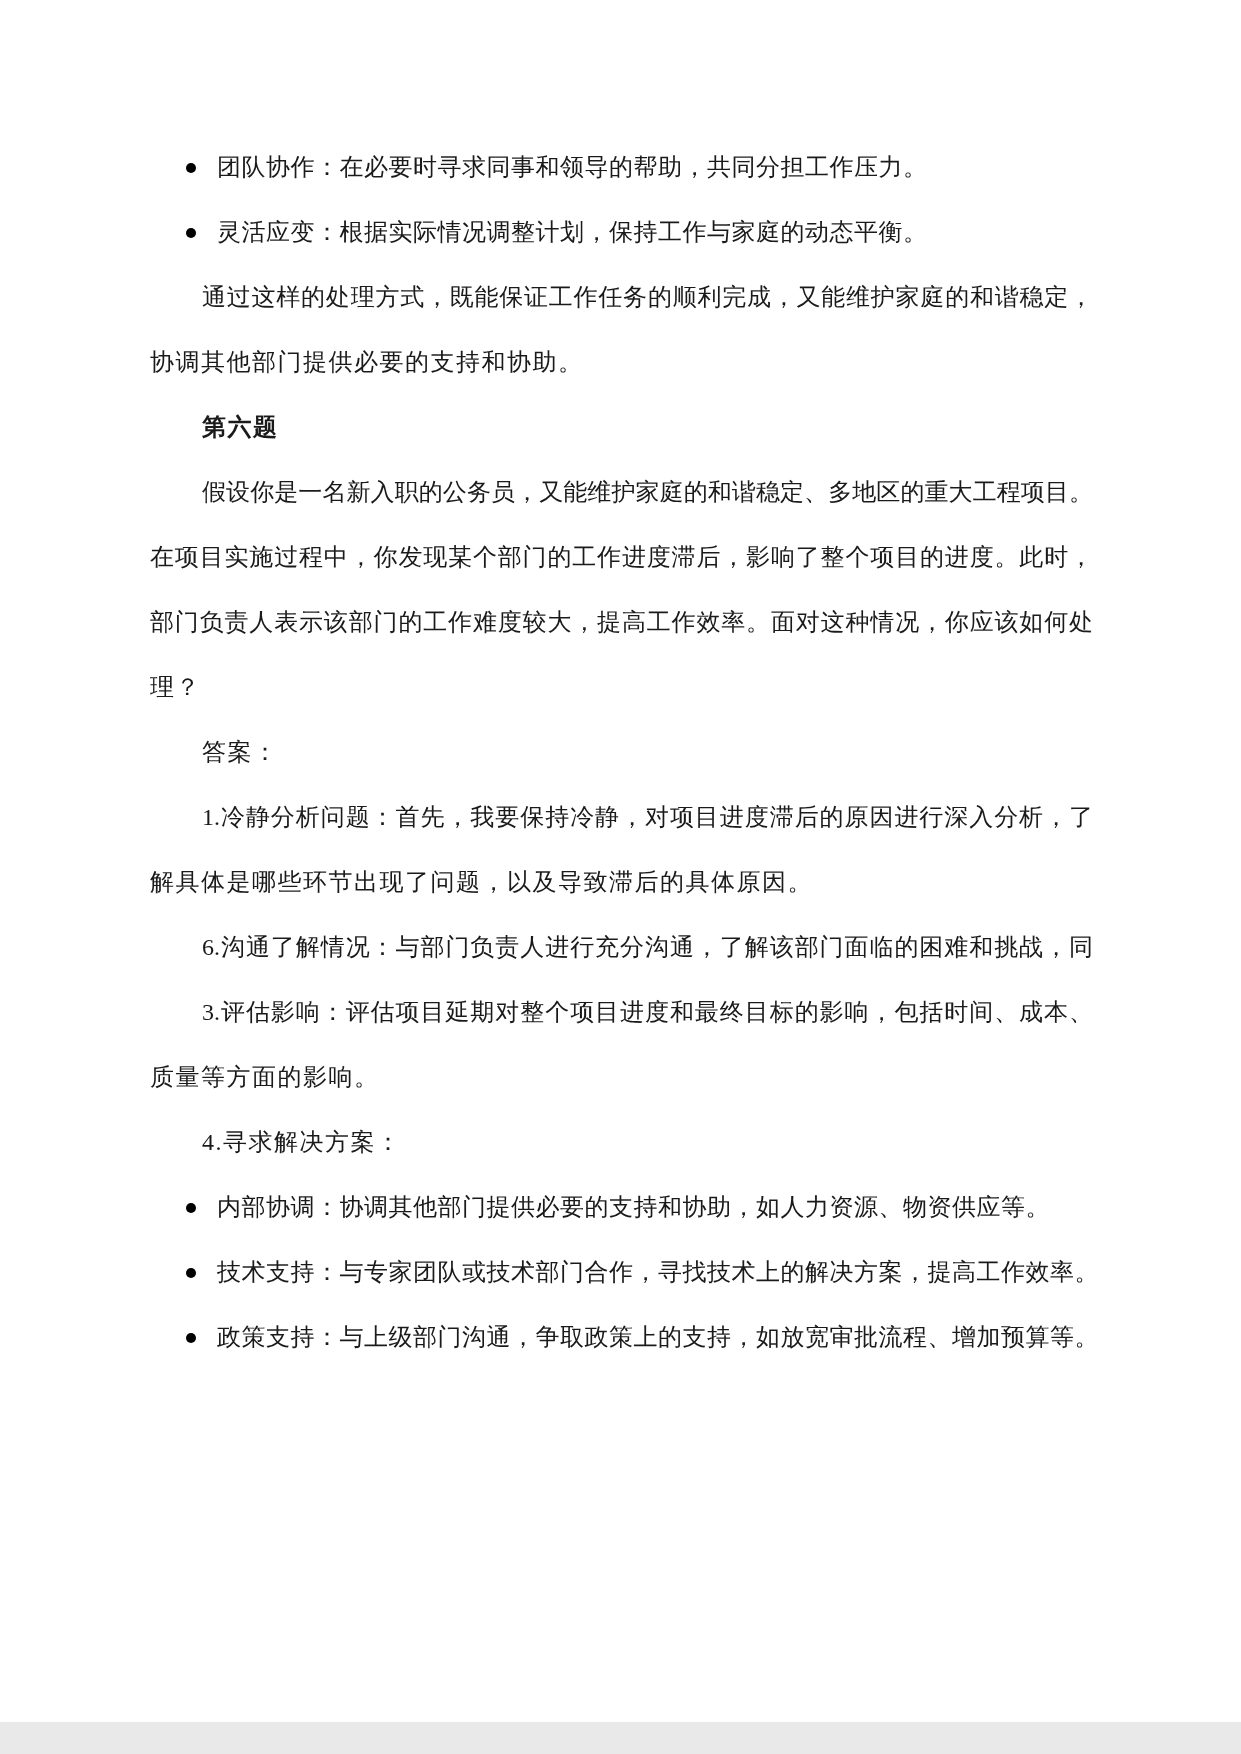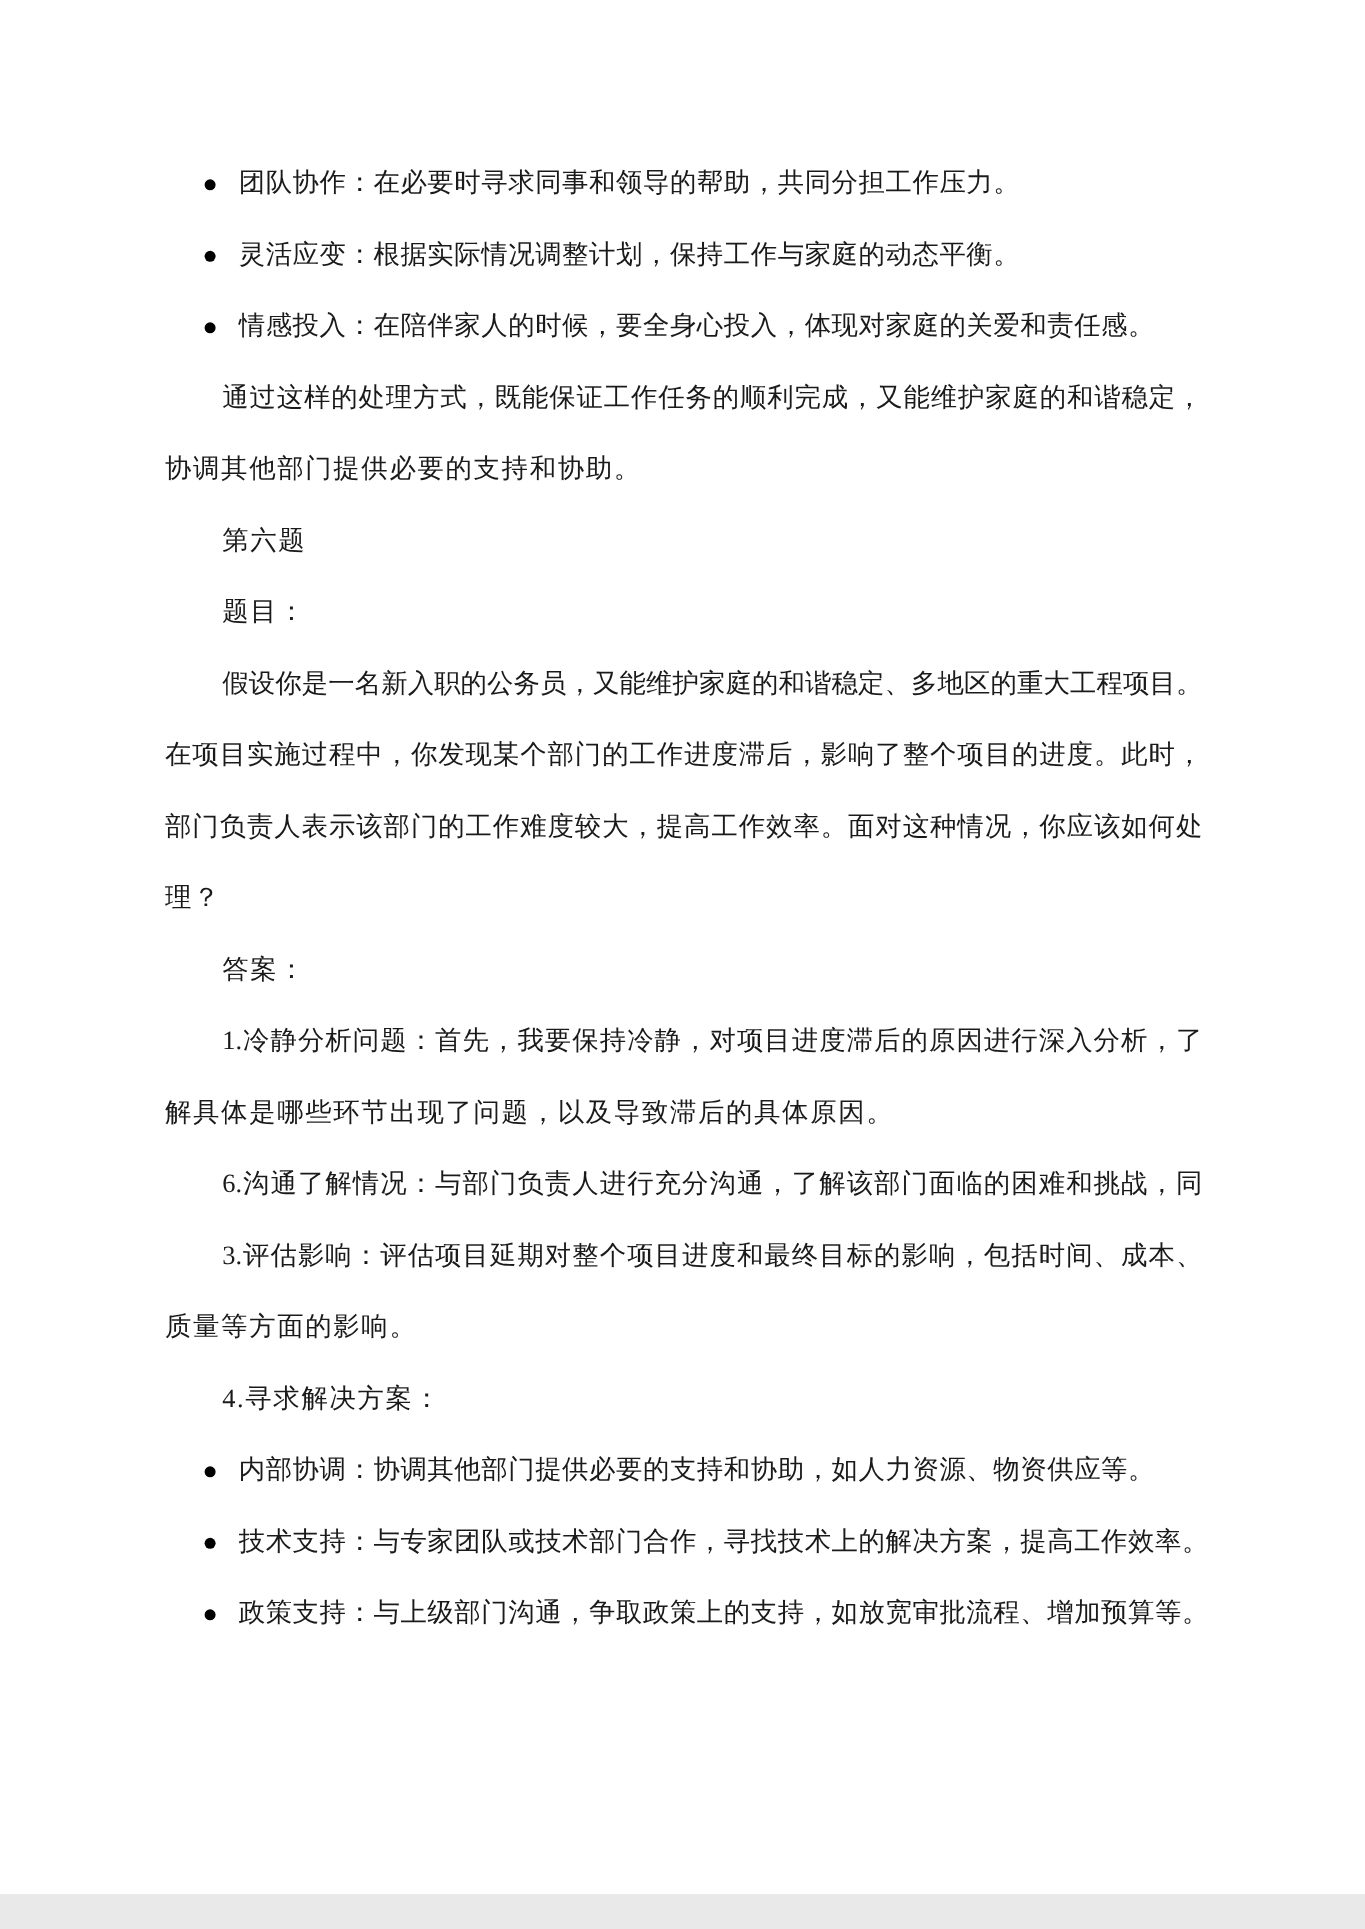--- a/index.html
+++ b/index.html
@@ -39,21 +39,21 @@
     text-align: justify;
     text-align-last: justify;
     text-justify: inter-character;
   }
 
   
   .line.para-first { padding-left: 52px; }
 
   .line.heading {
     padding-left: 52px;
-    font-weight: normal;
+    font-weight: bold;
   }
 
   .line.bullet {
     position: relative;
     padding-left: 67px;
     letter-spacing: 0.5px;
   }
 
   .dot {
     position: absolute;
@@ -66,25 +66,23 @@
     background: #000000;
   }
 </style>
 </head>
 <body>
 
 <div class="page">
   <div class="content">
       <div class="line bullet"><span class="dot"></span><span>团队协作：在必要时寻求同事和领导的帮助，共同分担工作压力。</span></div>
       <div class="line bullet"><span class="dot"></span><span>灵活应变：根据实际情况调整计划，保持工作与家庭的动态平衡。</span></div>
-      <div class="line bullet"><span class="dot"></span><span>情感投入：在陪伴家人的时候，要全身心投入，体现对家庭的关爱和责任感。</span></div>
       <div class="line para-first justify"><span>通过这样的处理方式，既能保证工作任务的顺利完成，又能维护家庭的和谐稳定，</span></div>
       <div class="line para-rest"><span>协调其他部门提供必要的支持和协助。</span></div>
       <div class="line heading"><span>第六题</span></div>
-      <div class="line para-first"><span>题目：</span></div>
       <div class="line para-first justify"><span>假设你是一名新入职的公务员，又能维护家庭的和谐稳定、多地区的重大工程项目。</span></div>
       <div class="line para-rest justify"><span>在项目实施过程中，你发现某个部门的工作进度滞后，影响了整个项目的进度。此时，</span></div>
       <div class="line para-rest justify"><span>部门负责人表示该部门的工作难度较大，提高工作效率。面对这种情况，你应该如何处</span></div>
       <div class="line para-rest"><span>理？</span></div>
       <div class="line para-first"><span>答案：</span></div>
       <div class="line para-first justify"><span>1.冷静分析问题：首先，我要保持冷静，对项目进度滞后的原因进行深入分析，了</span></div>
       <div class="line para-rest"><span>解具体是哪些环节出现了问题，以及导致滞后的具体原因。</span></div>
       <div class="line para-first justify"><span>6.沟通了解情况：与部门负责人进行充分沟通，了解该部门面临的困难和挑战，同</span></div>
       <div class="line para-first justify"><span>3.评估影响：评估项目延期对整个项目进度和最终目标的影响，包括时间、成本、</span></div>
       <div class="line para-rest"><span>质量等方面的影响。</span></div>

